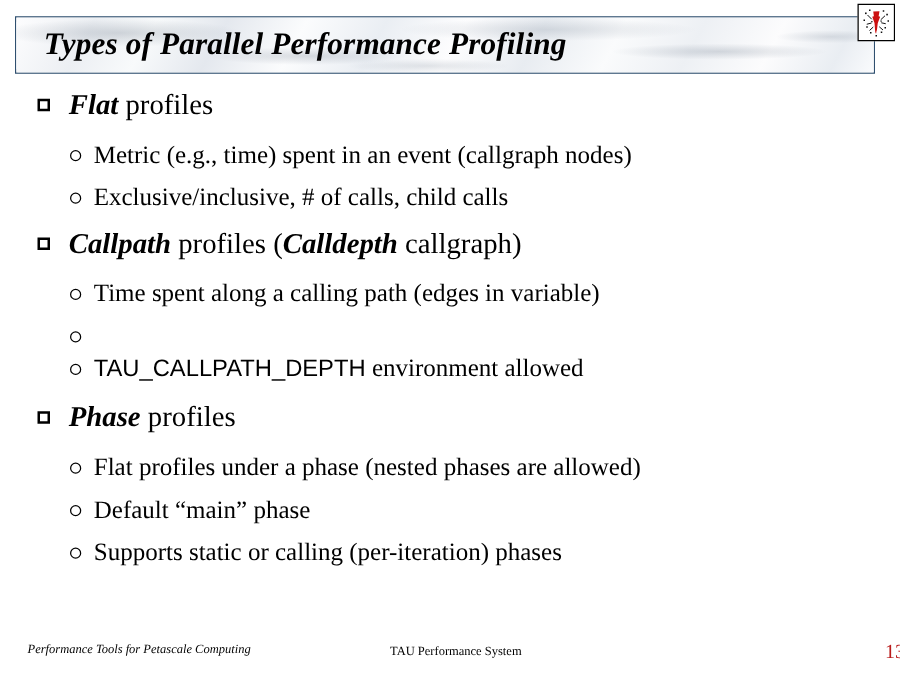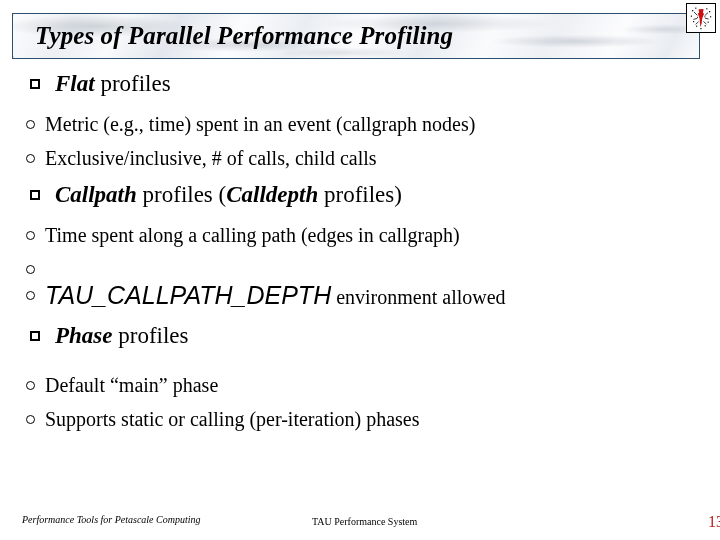--- a/index.html
+++ b/index.html
@@ -119,21 +119,21 @@
     background: transparent;
   }
   .l1 .l1-text {
     white-space: nowrap;
   }
 
   .l2 {
     position: relative;
     display: flex;
     align-items: flex-start;
-    padding-left: 26px;
+    padding-left: 56px;
     font-size: 20px;
     line-height: 25px;
     color: #000000;
   }
   .l2 .bullet-ci {
     flex: 0 0 auto;
     width: 9px;
     height: 9px;
     margin-top: 8px;
     margin-right: 10px;
@@ -141,21 +141,21 @@
     border: 1.6px solid #000000;
     border-radius: 50%;
     background: transparent;
   }
   .l2 .l2-text {
     white-space: nowrap;
   }
 
   .b  { font-weight: bold; font-style: italic; }
   .i  { font-style: italic; }
-  .sans { font-family: "Liberation Sans", "DejaVu Sans", sans-serif; font-size: 25px; font-style: italic; }
+  .sans { font-family: "Liberation Sans", "DejaVu Sans", sans-serif; font-size: 19px; }
 
   .sp-a { height: 14px; }
   .sp-b { height: 9px; }
   .sp-c { height: 10px; }
   .sp-d { height: 12px; }
 
   
   .footer {
     position: absolute;
     left: 16px;
@@ -252,28 +252,28 @@
 
     <div class="l2">
       <span class="bullet-ci"></span>
       <span class="l2-text">Exclusive/inclusive, # of calls, child calls</span>
     </div>
 
     <div class="sp-c"></div>
 
     <div class="l1">
       <span class="bullet-sq"></span>
-      <span class="l1-text"><span class="b">Callpath</span><span> profiles (</span><span class="b">Calldepth</span><span> profiles)</span></span>
+      <span class="l1-text"><span class="b">Callpath</span><span> profiles (</span><span class="b">Calldepth</span><span> callgraph)</span></span>
     </div>
 
     <div class="sp-a"></div>
 
     <div class="l2">
       <span class="bullet-ci"></span>
-      <span class="l2-text">Time spent along a calling path (edges in callgraph)</span>
+      <span class="l2-text">Time spent along a calling path (edges in variable)</span>
     </div>
 
     <div class="sp-b"></div>
 
     <div class="l2">
       <span class="bullet-ci"></span>
     </div>
 
     <div class="sp-b"></div>
 
@@ -284,20 +284,24 @@
 
     <div class="sp-d"></div>
 
     <div class="l1">
       <span class="bullet-sq"></span>
       <span class="l1-text"><span class="b">Phase</span><span> profiles</span></span>
     </div>
 
     <div class="sp-a"></div>
 
+    <div class="l2">
+      <span class="bullet-ci"></span>
+      <span class="l2-text">Flat profiles under a phase (nested phases are allowed)</span>
+    </div>
 
     <div class="sp-b"></div>
 
     <div class="l2">
       <span class="bullet-ci"></span>
       <span class="l2-text">Default “main” phase</span>
     </div>
 
     <div class="sp-b"></div>
 

